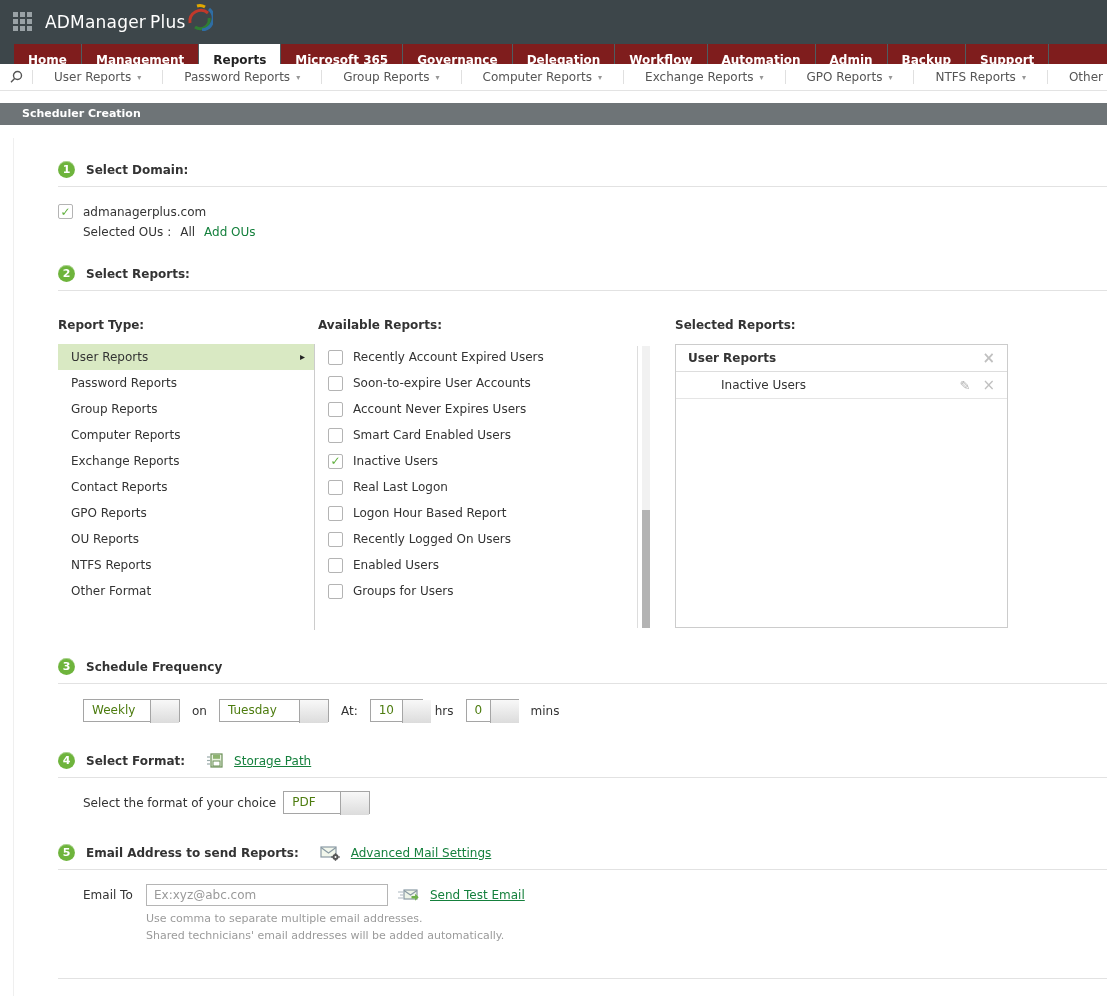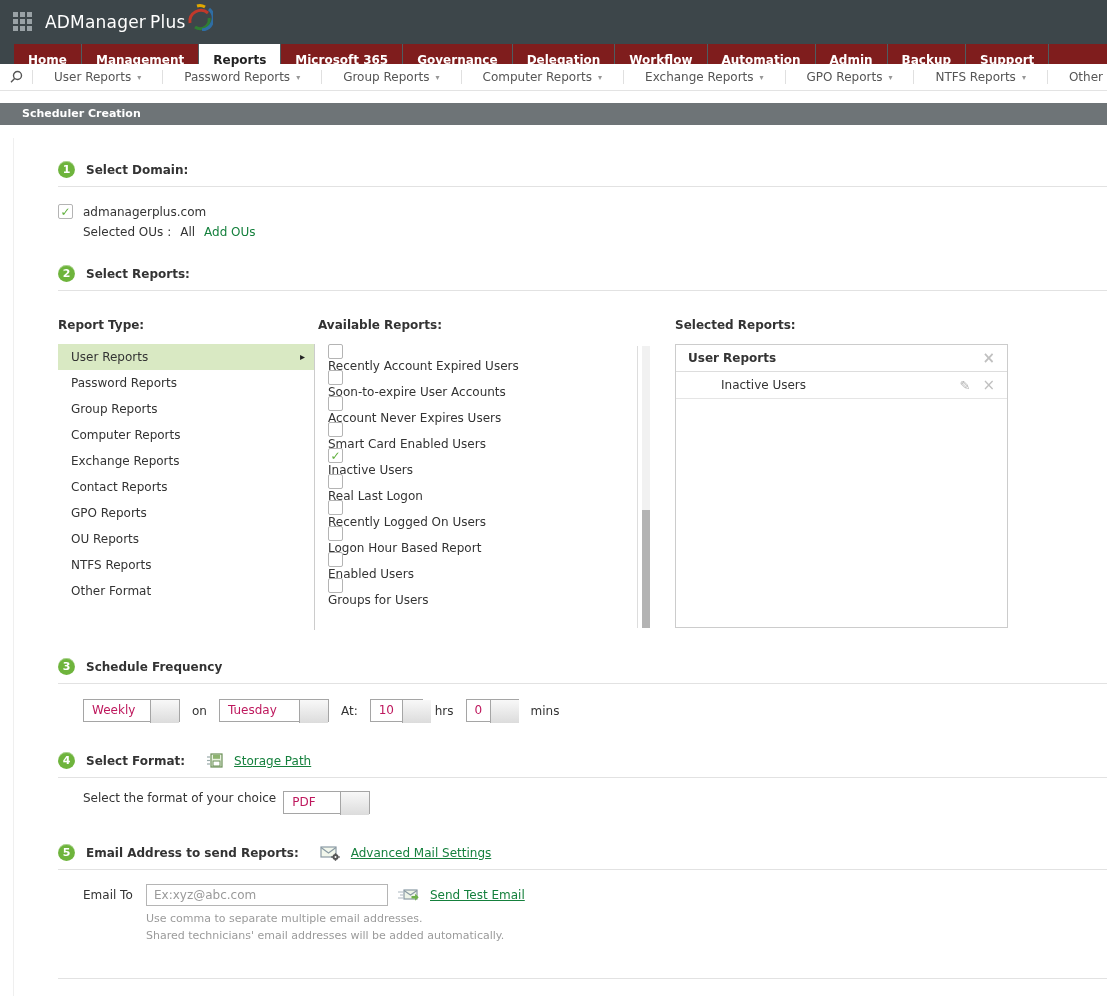--- a/index.html
+++ b/index.html
@@ -59,40 +59,40 @@
   .cols { position:relative; height:308px; margin-top:27px; }
   .colhead { font-weight:700; }
   .c1 { position:absolute; left:0; top:0; width:257px; }
   .c2 { position:absolute; left:260px; top:0; width:332px; }
   .c3 { position:absolute; left:617px; top:0; width:333px; }
   .c1 .list { margin-top:12px; border-right:1px solid #ccc; height:286px; }
   .rt-row { height:26px; line-height:26px; padding-left:13px; position:relative; cursor:pointer; }
   .rt-row.active { background:#d9e9c3; }
   .rt-row .arr { position:absolute; right:9px; top:0; font-size:10px; color:#222; }
   .c2 .list { margin-top:12px; height:286px; position:relative; }
-  .ar-row { height:26px; display:flex; gap:0; padding-left:10px;flex-direction:column; }
+  .ar-row { height:26px; display:flex; align-items:center; gap:10px; padding-left:10px; }
   .vline { position:absolute; left:319px; top:2px; height:282px; width:1px; background:#ddd; }
   .strack { position:absolute; left:324px; top:2px; width:8px; height:282px; background:#f1f1f1; }
   .sthumb { position:absolute; left:0; top:58%; width:8px; height:42%; background:#b3b3b3; }
   .selbox { margin-top:12px; border:1px solid #ccc; height:284px; background:#fff; }
   .sel-grp { height:27px; display:flex; align-items:center; justify-content:space-between;
     padding:0 12px; font-weight:700; border-bottom:1px solid #ddd; }
   .sel-item { height:27px; display:flex; align-items:center; border-bottom:1px solid #e5e5e5; padding:0 12px 0 45px; }
   .sel-item .sp { flex:1; }
   .xic { color:#c0c0c0; font-size:15px; cursor:pointer; line-height:1; }
   .edic { color:#b0b0b0; font-size:13px; margin-right:12px; cursor:pointer; line-height:1; }
 
   
   .fsel { display:inline-flex; height:23px; border:1px solid #a5a5a5; background:#fff; cursor:pointer; }
-  .fsel .val { padding:0 8px; line-height:21px; font-size:12px; color:#be185d; }
+  .fsel .val { padding:0 8px; line-height:21px; font-size:12px; color:#4d7c0f; }
   .fsel .btn { width:21px; border-left:1px solid #a5a5a5; background:linear-gradient(#f8f8f8,#dcdcdc);
     display:flex; align-items:center; justify-content:center; }
 
   .sched-row { margin-left:25px; margin-top:15px; display:flex; align-items:center; gap:12px; }
-  .fmt-row { margin-left:25px; margin-top:13px; display:flex; align-items:flex-start; gap:7px; }
+  .fmt-row { margin-left:25px; margin-top:13px; display:flex; align-items:center; gap:7px; }
 
   .inline-ic { margin-left:10px; display:flex; align-items:center; }
 
   .email-row { margin-left:25px; margin-top:14px; display:flex; align-items:center; }
   .email-row .lbl { width:63px; }
   .email-input { width:242px; height:22px; border:1px solid #b5b5b5; padding:0 7px; font-size:12px;
     font-family:inherit; color:#333; }
   .email-input::placeholder { color:#9a9a9a; }
   .hints { margin-left:88px; margin-top:4px; color:#9b9b9b; font-size:11px; line-height:1.55; }
 
@@ -252,25 +252,25 @@
         <div class="ar-row">
             <span class="cb checked">✓</span>
             <span>Inactive Users</span>
           </div>
         <div class="ar-row">
             <span class="cb"></span>
             <span>Real Last Logon</span>
           </div>
         <div class="ar-row">
             <span class="cb"></span>
+            <span>Logon Hour Based Report</span>
+          </div>
+        <div class="ar-row">
+            <span class="cb"></span>
             <span>Recently Logged On Users</span>
-          </div>
-        <div class="ar-row">
-            <span class="cb"></span>
-            <span>Logon Hour Based Report</span>
           </div>
         <div class="ar-row">
             <span class="cb"></span>
             <span>Enabled Users</span>
           </div>
         <div class="ar-row">
             <span class="cb"></span>
             <span>Groups for Users</span>
           </div>
         <div class="vline"></div>

